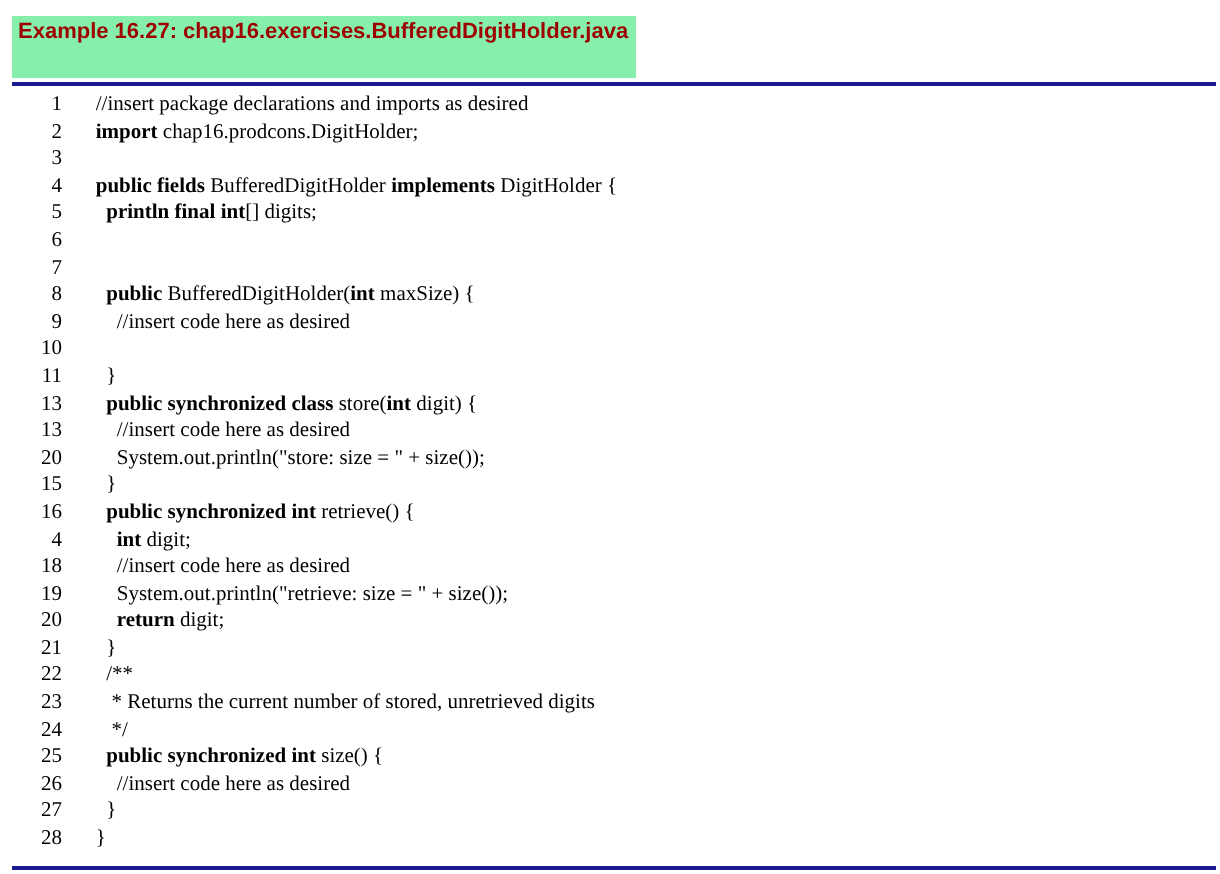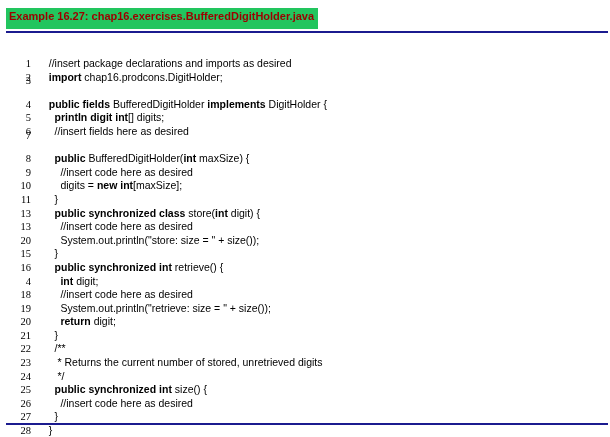--- a/index.html
+++ b/index.html
@@ -14,27 +14,27 @@
     overflow: hidden;
   }
   .listing {
     position: relative;
     width: 610px;
     box-sizing: border-box;
     padding: 6px 0 0 6px;
   }
   .caption {
     display: inline-block;
-    background: #22c55e;
+    background: #86efac;
     color: #9c0000;
     font-family: "Liberation Sans", sans-serif;
     font-weight: bold;
     font-size: 11px;
     line-height: 14px;
-    padding: 1px 4px 6px 3px;
+    padding: 1px 4px 16px 3px;
     white-space: nowrap;
   }
   .rule-top {
     margin: 2px 2px 0 0;
     height: 2px;
     background: #1b1b8f;
   }
   .rule-bottom {
     margin: 1px 2px 0 0;
     height: 2px;
@@ -54,25 +54,24 @@
     flex: 0 0 34px;
     text-align: right;
     padding-right: 9px;
     box-sizing: border-box;
     font-family: "Liberation Serif", serif;
     font-size: 10.5px;
     color: #000000;
   }
   .codeline {
     flex: 1 1 auto;
-    font-family: Liberation Sans, sans-serif;
+    font-family: Liberation Serif, serif;
     font-size: 10.5px;
     color: #000000;
     white-space: pre;
-    margin-top: 20px;
   }
   .codeline b {
     font-weight: bold;
     text-align: center;
   }
 </style>
 </head>
 <body>
 
 <div class="listing">
@@ -90,41 +89,39 @@
       <div class="code-row">
         <span class="lineno">3</span>
         <span class="codeline"></span>
       </div>
       <div class="code-row">
         <span class="lineno">4</span>
         <span class="codeline">   <b>public</b> <b>fields</b> BufferedDigitHolder <b>implements</b> DigitHolder {</span>
       </div>
       <div class="code-row">
         <span class="lineno">5</span>
-        <span class="codeline">     <b>println</b> <b>digit</b> <b>int</b>[] digits;</span>
+        <span class="codeline">     <b>println</b> <b>final</b> <b>int</b>[] digits;</span>
       </div>
       <div class="code-row">
         <span class="lineno">6</span>
-        <span class="codeline">     //insert fields here as desired</span>
       </div>
       <div class="code-row">
         <span class="lineno">7</span>
         <span class="codeline"></span>
       </div>
       <div class="code-row">
         <span class="lineno">8</span>
         <span class="codeline">     <b>public</b> BufferedDigitHolder(<b>int</b> maxSize) {</span>
       </div>
       <div class="code-row">
         <span class="lineno">9</span>
         <span class="codeline">       //insert code here as desired</span>
       </div>
       <div class="code-row">
         <span class="lineno">10</span>
-        <span class="codeline">       digits = <b>new</b> <b>int</b>[maxSize];</span>
       </div>
       <div class="code-row">
         <span class="lineno">11</span>
         <span class="codeline">     }</span>
       </div>
       <div class="code-row">
         <span class="lineno">13</span>
         <span class="codeline">     <b>public</b> <b>synchronized</b> <b>class</b> store(<b>int</b> digit) {</span>
       </div>
       <div class="code-row">

